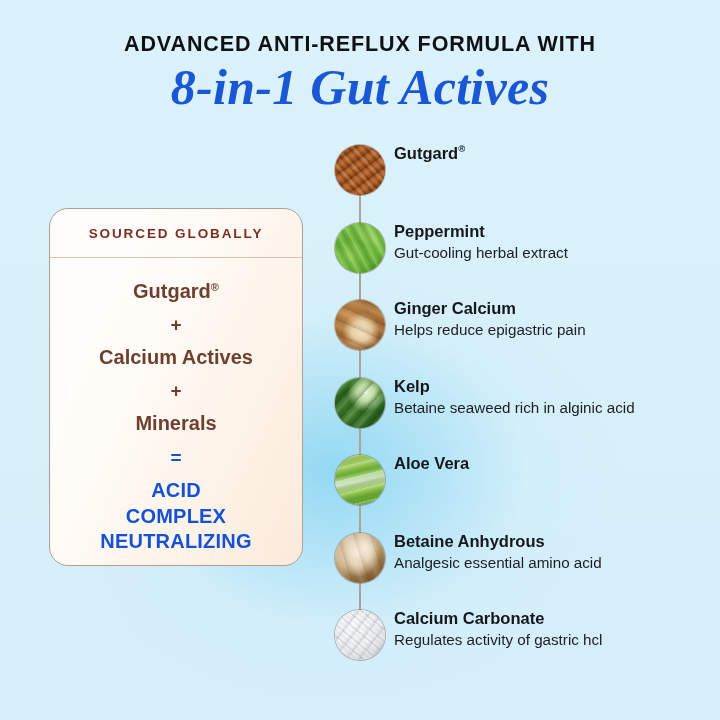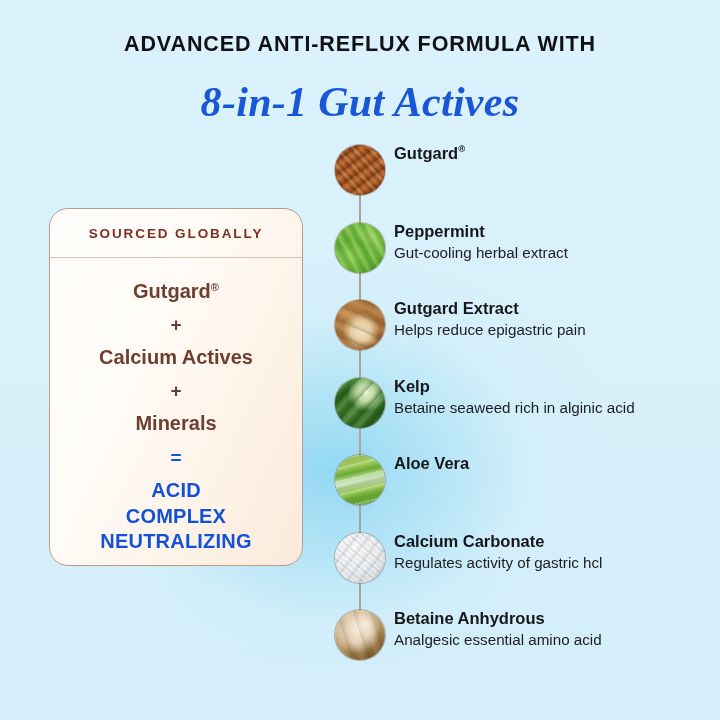--- a/index.html
+++ b/index.html
@@ -41,25 +41,25 @@
     margin-top: 33px;
     font-size: 21.5px;
     font-weight: 700;
     letter-spacing: 0.9px;
     color: #101114;
     text-transform: uppercase;
     white-space: nowrap;
     line-height: 1.1;
   }
   #headline {
-    margin-top: 23px;
+    margin-top: 3px;
     font-family: "Liberation Serif", "DejaVu Serif", serif;
     font-style: italic;
     font-weight: 700;
-    font-size: 42px;
+    font-size: 50px;
     letter-spacing: 0.3px;
     color: #1a57d6;
     line-height: 1.08;
     white-space: nowrap;
   }
 
   
   #card {
     position: absolute;
     left: 49px;
@@ -340,21 +340,21 @@
         <div class="ing-name">Peppermint</div>
         <div class="ing-desc">Gut-cooling herbal extract</div>
       </div>
     </div>
 
     <div class="ingredient">
       <div class="thumb">
           <div class="thumb-inner tex-ginger"></div>
         </div>
       <div class="ing-text">
-        <div class="ing-name">Gutgard Extract</div>
+        <div class="ing-name">Ginger Calcium</div>
         <div class="ing-desc">Helps reduce epigastric pain</div>
       </div>
     </div>
 
     <div class="ingredient">
       <div class="thumb">
           <div class="thumb-inner tex-kelp"></div>
         </div>
       <div class="ing-text">
         <div class="ing-name">Kelp</div>
@@ -366,32 +366,32 @@
       <div class="thumb">
           <div class="thumb-inner tex-aloe"></div>
         </div>
       <div class="ing-text">
         <div class="ing-name">Aloe Vera</div>
       </div>
     </div>
 
     <div class="ingredient">
       <div class="thumb">
+          <div class="thumb-inner tex-betaine"></div>
+        </div>
+      <div class="ing-text">
+        <div class="ing-name">Betaine Anhydrous</div>
+        <div class="ing-desc">Analgesic essential amino acid</div>
+      </div>
+    </div>
+
+    <div class="ingredient">
+      <div class="thumb">
           <div class="thumb-inner tex-calcium"></div>
         </div>
       <div class="ing-text">
         <div class="ing-name">Calcium Carbonate</div>
         <div class="ing-desc">Regulates activity of gastric hcl</div>
       </div>
     </div>
 
-    <div class="ingredient">
-      <div class="thumb">
-          <div class="thumb-inner tex-betaine"></div>
-        </div>
-      <div class="ing-text">
-        <div class="ing-name">Betaine Anhydrous</div>
-        <div class="ing-desc">Analgesic essential amino acid</div>
-      </div>
-    </div>
-
   </div>
 </div>
 
 </body></html>

